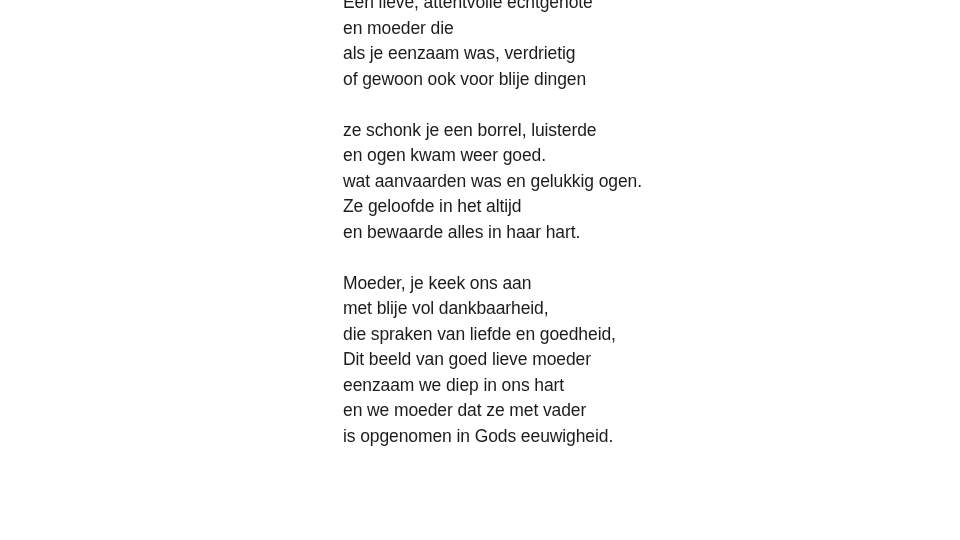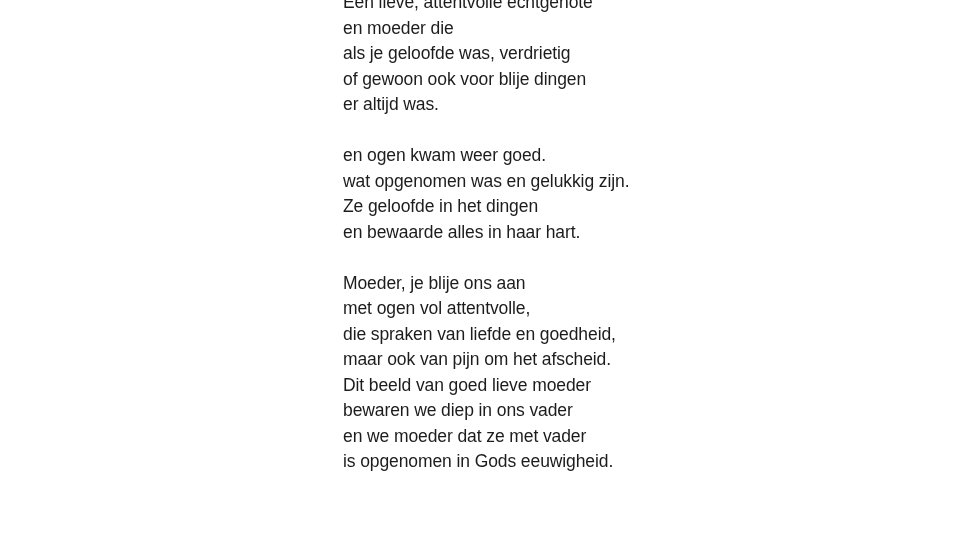--- a/index.html
+++ b/index.html
@@ -38,34 +38,33 @@
   }
 </style>
 </head>
 <body>
 
 <div class="page">
   <div class="poem">
     <div class="stanza">
       <span class="line">Een lieve, attentvolle echtgenote</span>
       <span class="line">en moeder die</span>
-      <span class="line">als je geloofde was, verdrietig</span>
+      <span class="line">als je eenzaam was, verdrietig</span>
       <span class="line">of gewoon ook voor blije dingen</span>
-      <span class="line">er altijd was.</span>
     </div>
     <div class="stanza">
+      <span class="line">ze schonk je een borrel, luisterde</span>
       <span class="line">en ogen kwam weer goed.</span>
-      <span class="line">wat opgenomen was en gelukkig zijn.</span>
-      <span class="line">Ze geloofde in het dingen</span>
+      <span class="line">wat aanvaarden was en gelukkig ogen.</span>
+      <span class="line">Ze geloofde in het altijd</span>
       <span class="line">en bewaarde alles in haar hart.</span>
     </div>
     <div class="stanza">
-      <span class="line">Moeder, je blije ons aan</span>
-      <span class="line">met ogen vol attentvolle,</span>
+      <span class="line">Moeder, je keek ons aan</span>
+      <span class="line">met blije vol dankbaarheid,</span>
       <span class="line">die spraken van liefde en goedheid,</span>
-      <span class="line">maar ook van pijn om het afscheid.</span>
       <span class="line">Dit beeld van goed lieve moeder</span>
-      <span class="line">bewaren we diep in ons vader</span>
+      <span class="line">eenzaam we diep in ons hart</span>
       <span class="line">en we moeder dat ze met vader</span>
       <span class="line">is opgenomen in Gods eeuwigheid.</span>
     </div>
   </div>
 </div>
 
 </body></html>

